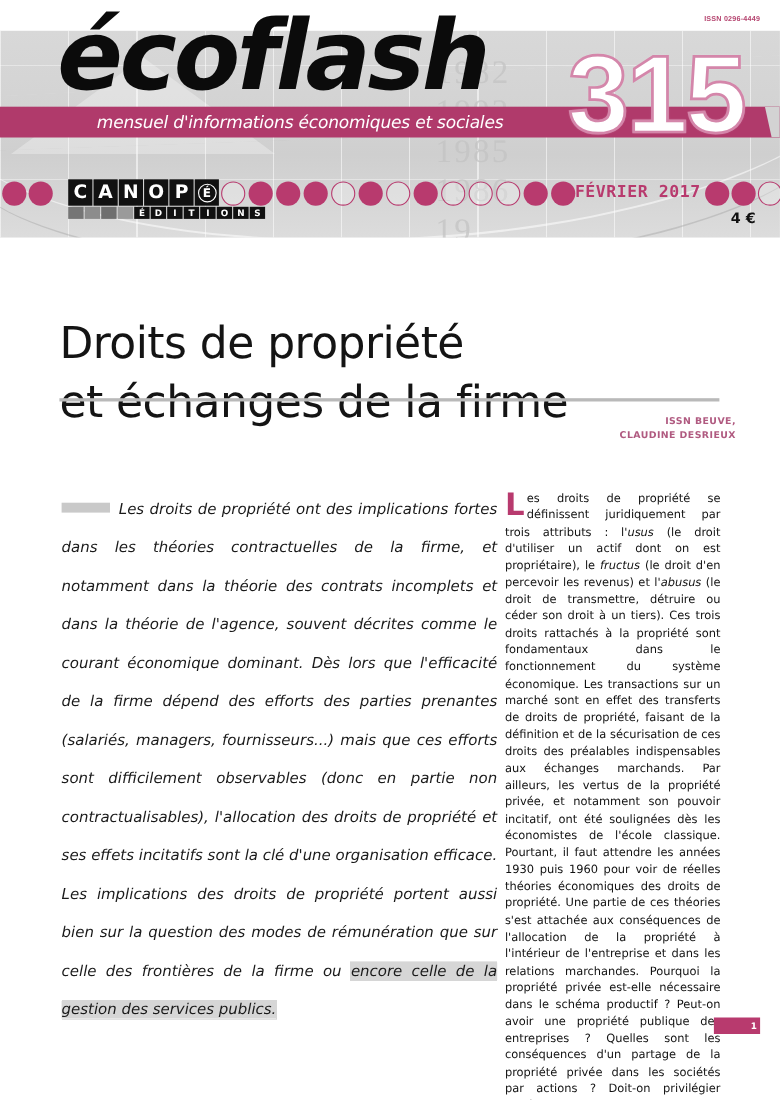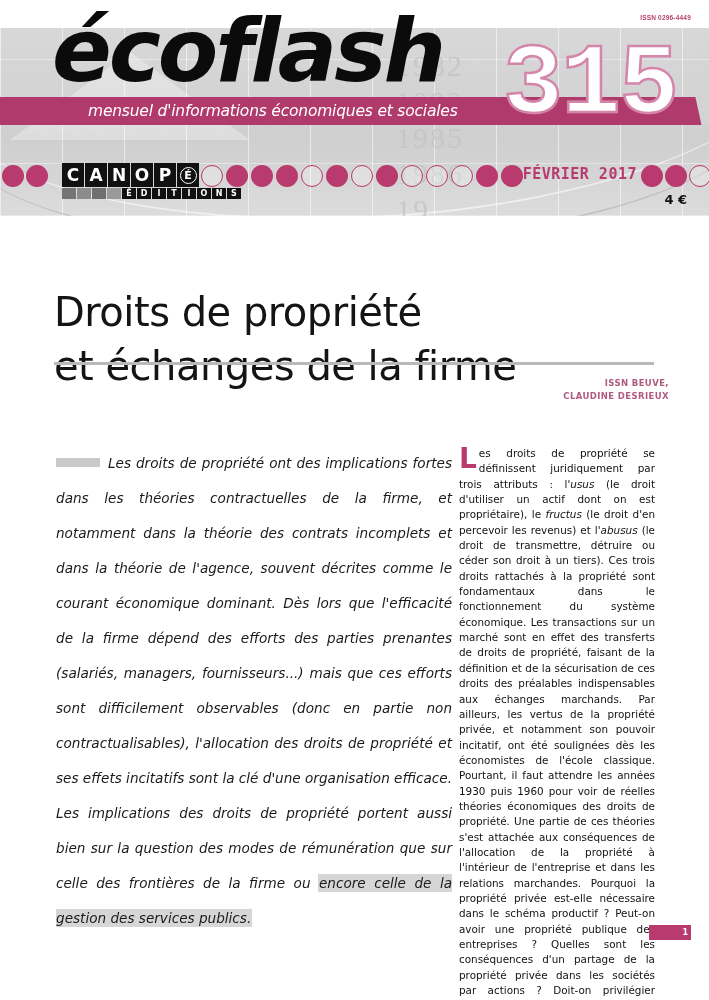--- a/index.html
+++ b/index.html
@@ -99,21 +99,21 @@
     font-size: 88px;
     line-height: 88px;
     letter-spacing: -3px;
     color: #0b0b0b;
     z-index: 5;
   }
 
   #issue-number {
     position: absolute;
     right: 32px; top: 36px;
-    font-family: Liberation Mono, monospace;
+    font-family: Liberation Sans, sans-serif;
     font-weight: bold;
     font-size: 100px;
     line-height: 100px;
     letter-spacing: -2px;
     color: #ffffff;
     -webkit-text-stroke: 2.5px #d486aa;
     text-shadow: 0 0 2px rgba(255,255,255,.9);
     z-index: 6;
   }
 

